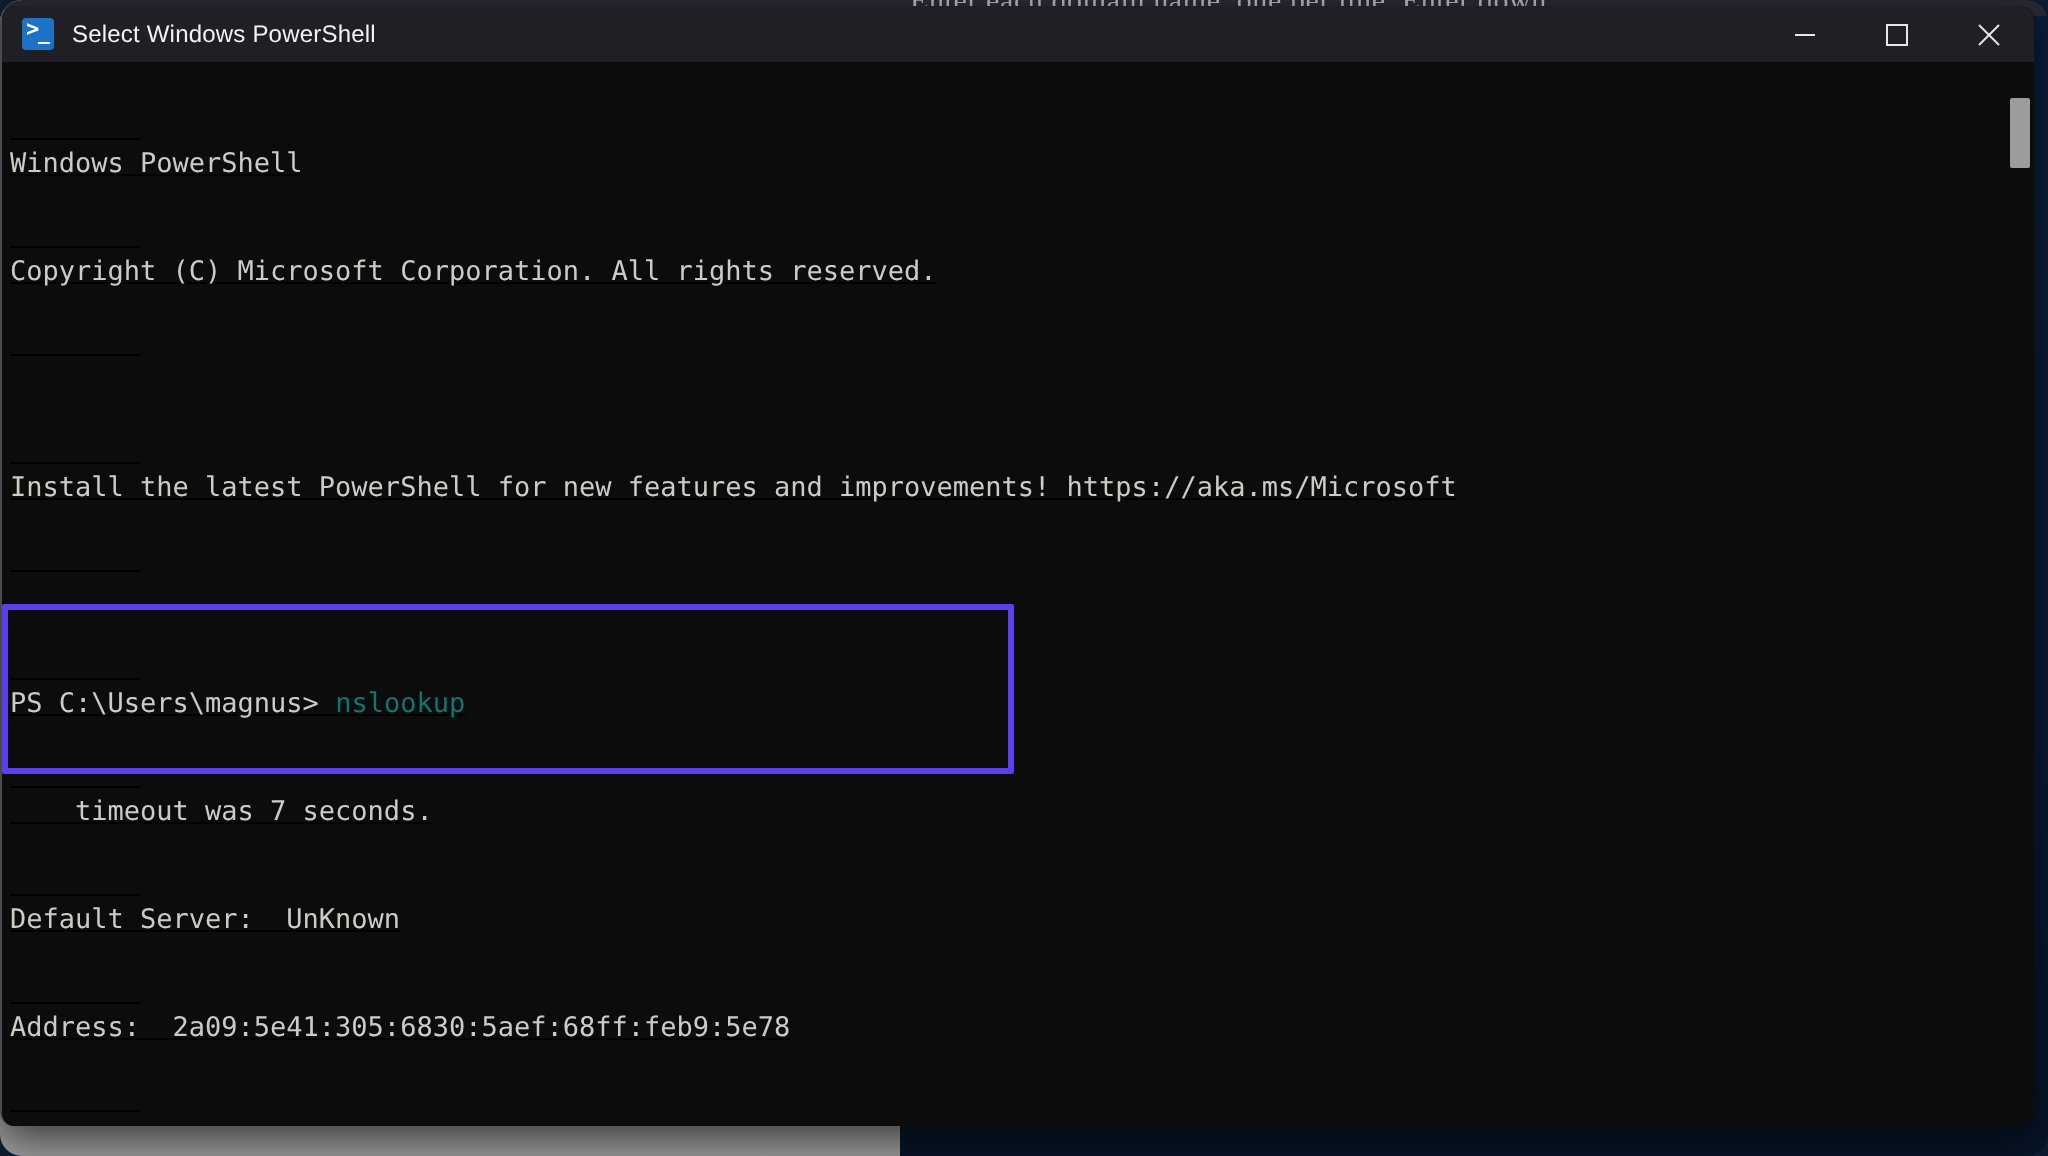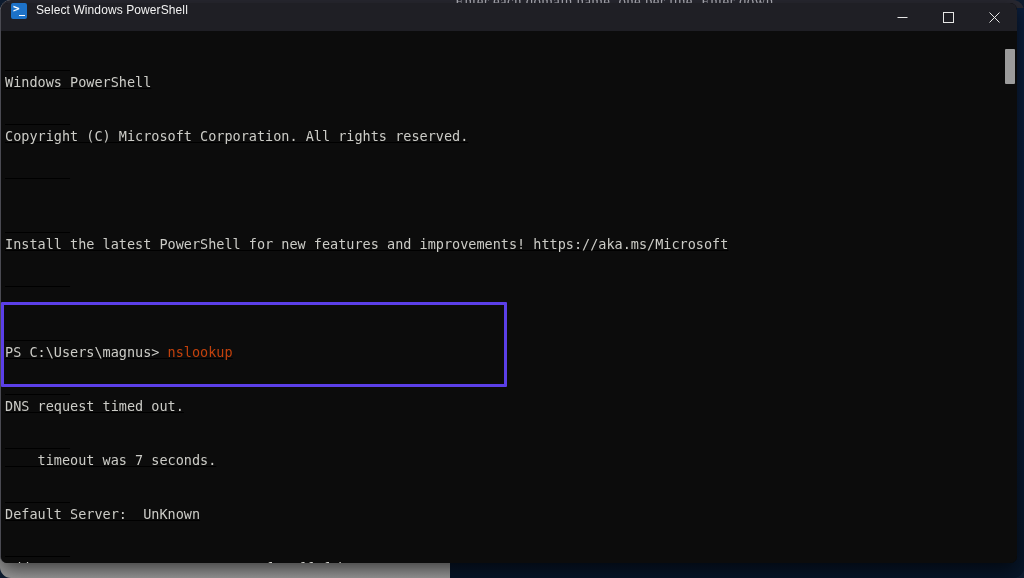--- a/index.html
+++ b/index.html
@@ -75,20 +75,21 @@
     box-shadow: 0 6px 20px rgba(0,0,0,.65);
     overflow: hidden;
     border-left: 1px solid #4a4a52;
   }
 
   .titlebar {
     position: relative;
     height: 28px;
     background: #1f1f25;
     display: flex;
+    align-items: center;
     border-top-left-radius: 7px;
     border-top-right-radius: 7px;
   }
   .title-icon {
     width: 16px;
     height: 16px;
     margin-left: 10px;
     margin-right: 9px;
     background: #1d72c8;
     border-radius: 2px;
@@ -148,21 +149,21 @@
   }
   .term-lines {
     font-family: "DejaVu Sans Mono", monospace;
     font-size: 13.5px;
     line-height: 18px;
     color: #ccccc7;
     white-space: pre;
     letter-spacing: 0px;
   }
   .line { height: 18px; white-space: pre; }
-  .cmd { color: #c2410c; margin-top: 33px; }
+  .cmd { color: #0f766e; margin-top: 33px; }
 
   
   .scrollbar {
     position: absolute;
     right: 0;
     top: 28px;
     width: 15px;
     height: 532px;
     background: #0c0c0c;
   }
@@ -230,21 +231,20 @@
     </div>
 
     <div class="term">
       <div class="term-lines">
         <div class="line">Windows PowerShell</div>
         <div class="line">Copyright (C) Microsoft Corporation. All rights reserved.</div>
         <div class="line"></div>
         <div class="line">Install the latest PowerShell for new features and improvements! https://aka.ms/Microsoft</div>
         <div class="line"></div>
         <div class="line"><span>PS C:\Users\magnus&gt;</span><span> </span><span class="cmd">nslookup</span></div>
-        <div class="line">DNS request timed out.</div>
         <div class="line">    timeout was 7 seconds.</div>
         <div class="line">Default Server:  UnKnown</div>
         <div class="line">Address:  2a09:5e41:305:6830:5aef:68ff:feb9:5e78</div>
         
         
         
         
         
         
         

